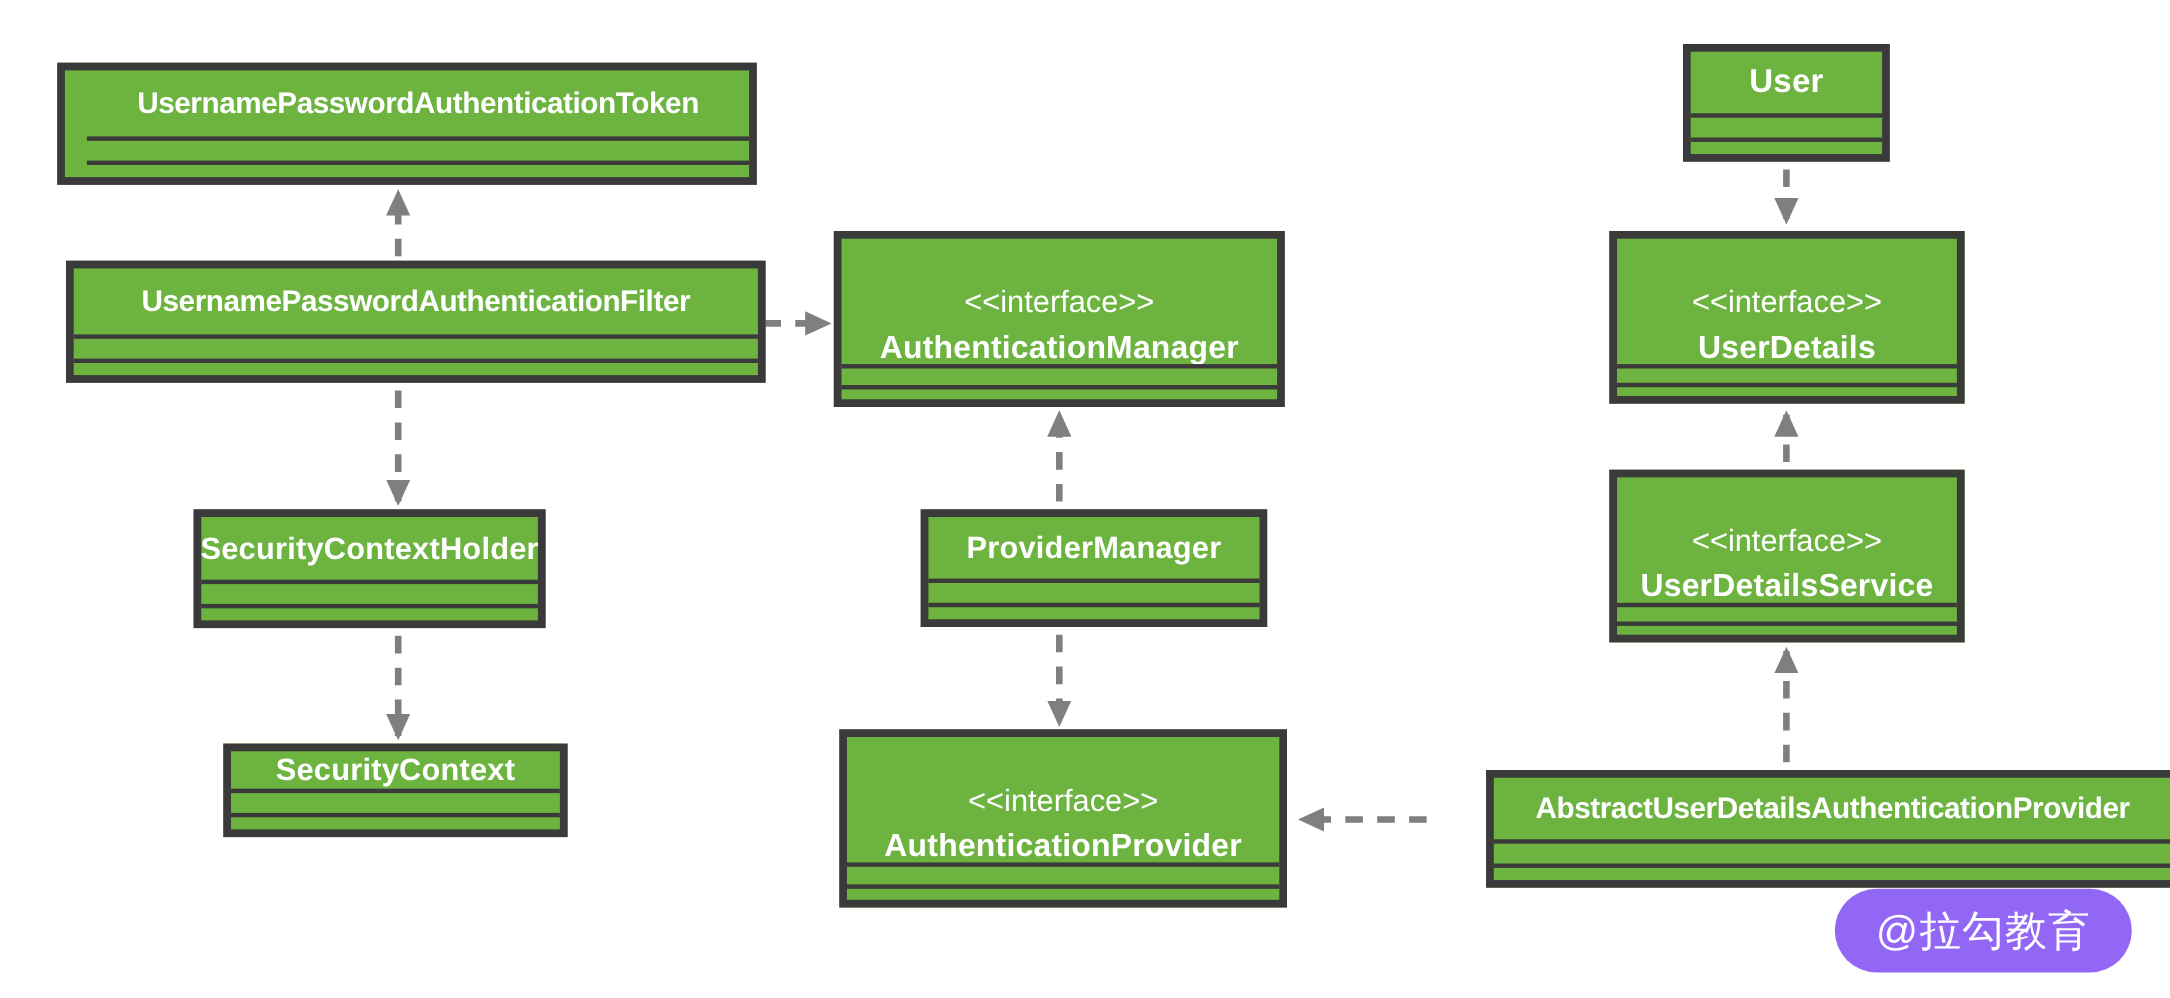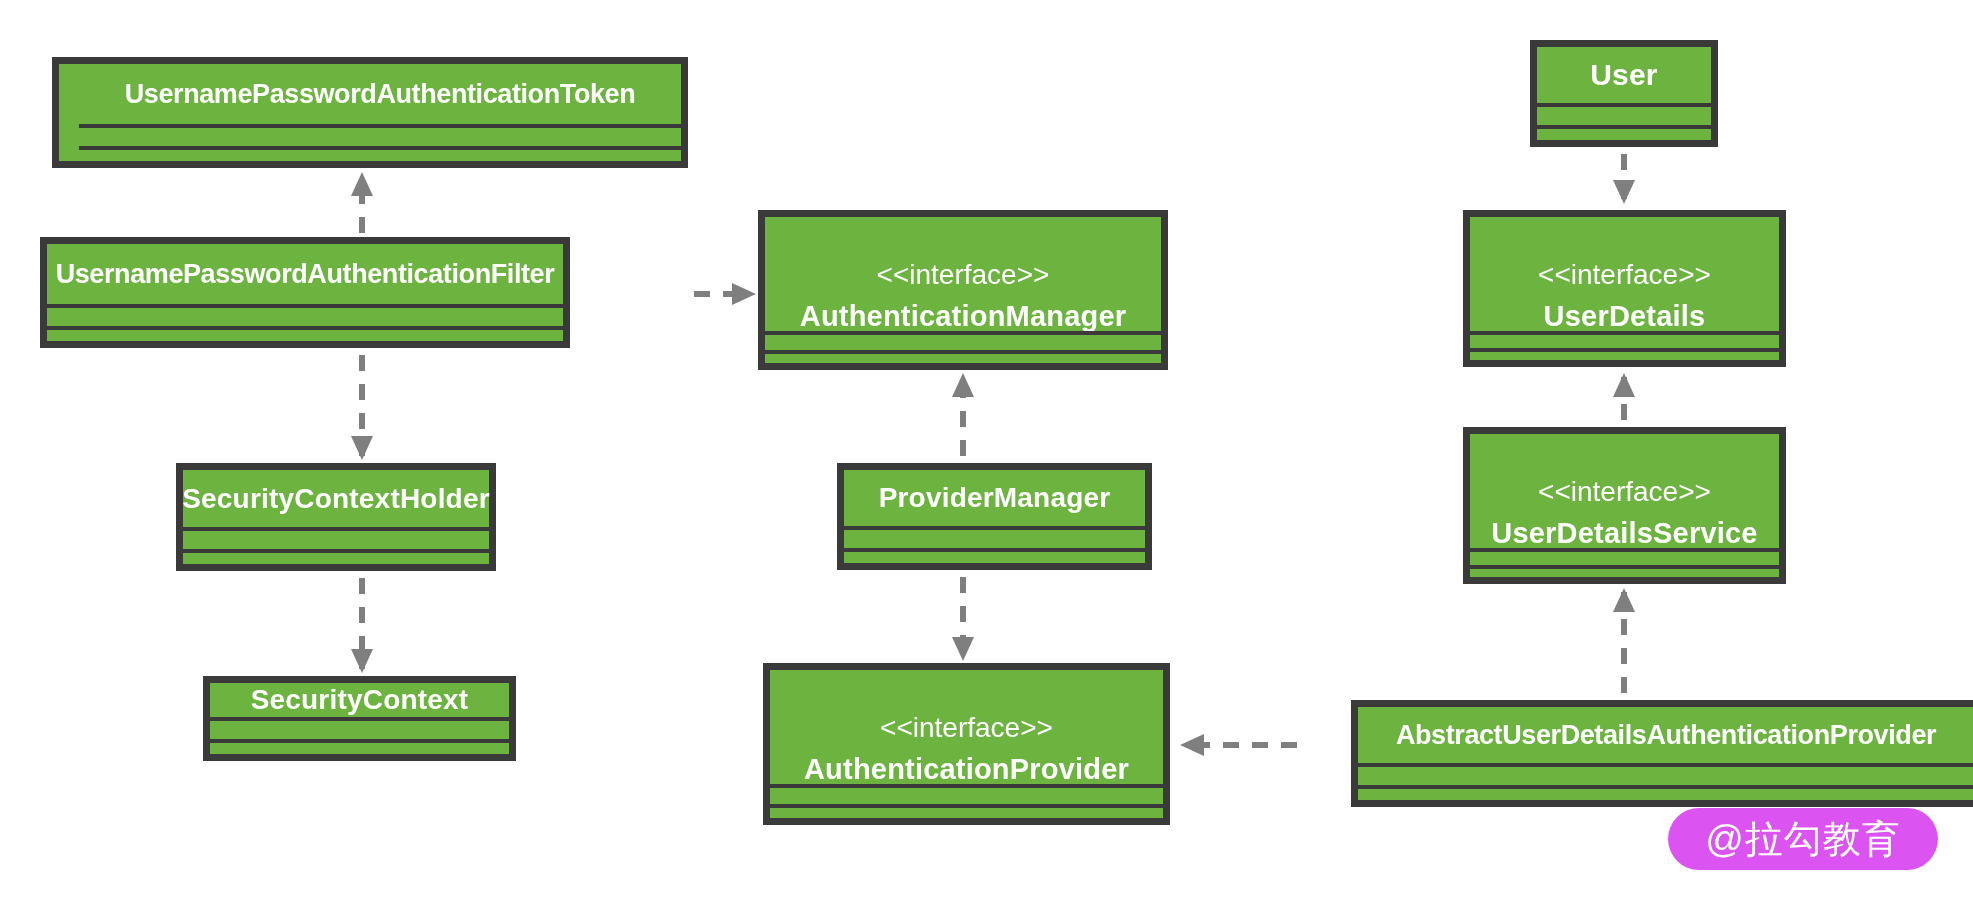--- a/index.html
+++ b/index.html
@@ -27,22 +27,22 @@
   .b .cname{font-weight:700;font-size:30px;}
   .stereo{font-size:28px;font-weight:400;white-space:nowrap;margin-top:44px;}
   .long .cname{font-size:27px;font-weight:600;letter-spacing:-.4px;}
   .c-row{border-top:4px solid #3a3a3a;}
   .r1{height:18px;}
   .r2{height:11px;}
   .iface .r1{height:26px;}
   .iface .r2{height:15px;}
   .watermark{
     position:absolute;z-index:3;
-    left:1668px;top:808px;width:270px;height:62px;
-    background:#d946ef;opacity:.93;border-radius:999px;
+    left:1668px;top:808px;width:270px;height:76px;
+    background:#8b5cf6;opacity:.93;border-radius:999px;
     display:flex;align-items:center;justify-content:center;
     color:#ffffff;font-size:38px;font-weight:400;letter-spacing:1px;
     font-family:"Liberation Sans","DejaVu Sans",sans-serif;
   }
 </style>
 </head>
 <body>
 
 <div id="canvas">
 
@@ -67,21 +67,21 @@
   </svg>
 
   <div id="nodes-layer">
       <div class="uml-box long" style="left: 52px; top: 57px; width: 636px; height: 111px; padding-left: 20px;">
         <div class="c-title">
           <span class="cname">UsernamePasswordAuthenticationToken</span>
         </div>
         <div class="c-row r1"></div>
         <div class="c-row r2"></div>
       </div>
-      <div class="uml-box long" style="left: 40px; top: 237px; width: 530px; height: 111px;">
+      <div class="uml-box long" style="left: 60px; top: 237px; width: 636px; height: 111px;">
         <div class="c-title">
           <span class="cname">UsernamePasswordAuthenticationFilter</span>
         </div>
         <div class="c-row r1"></div>
         <div class="c-row r2"></div>
       </div>
       <div class="uml-box" style="left: 176px; top: 463px; width: 320px; height: 108px;">
         <div class="c-title">
           <span class="cname">SecurityContextHolder</span>
         </div>

